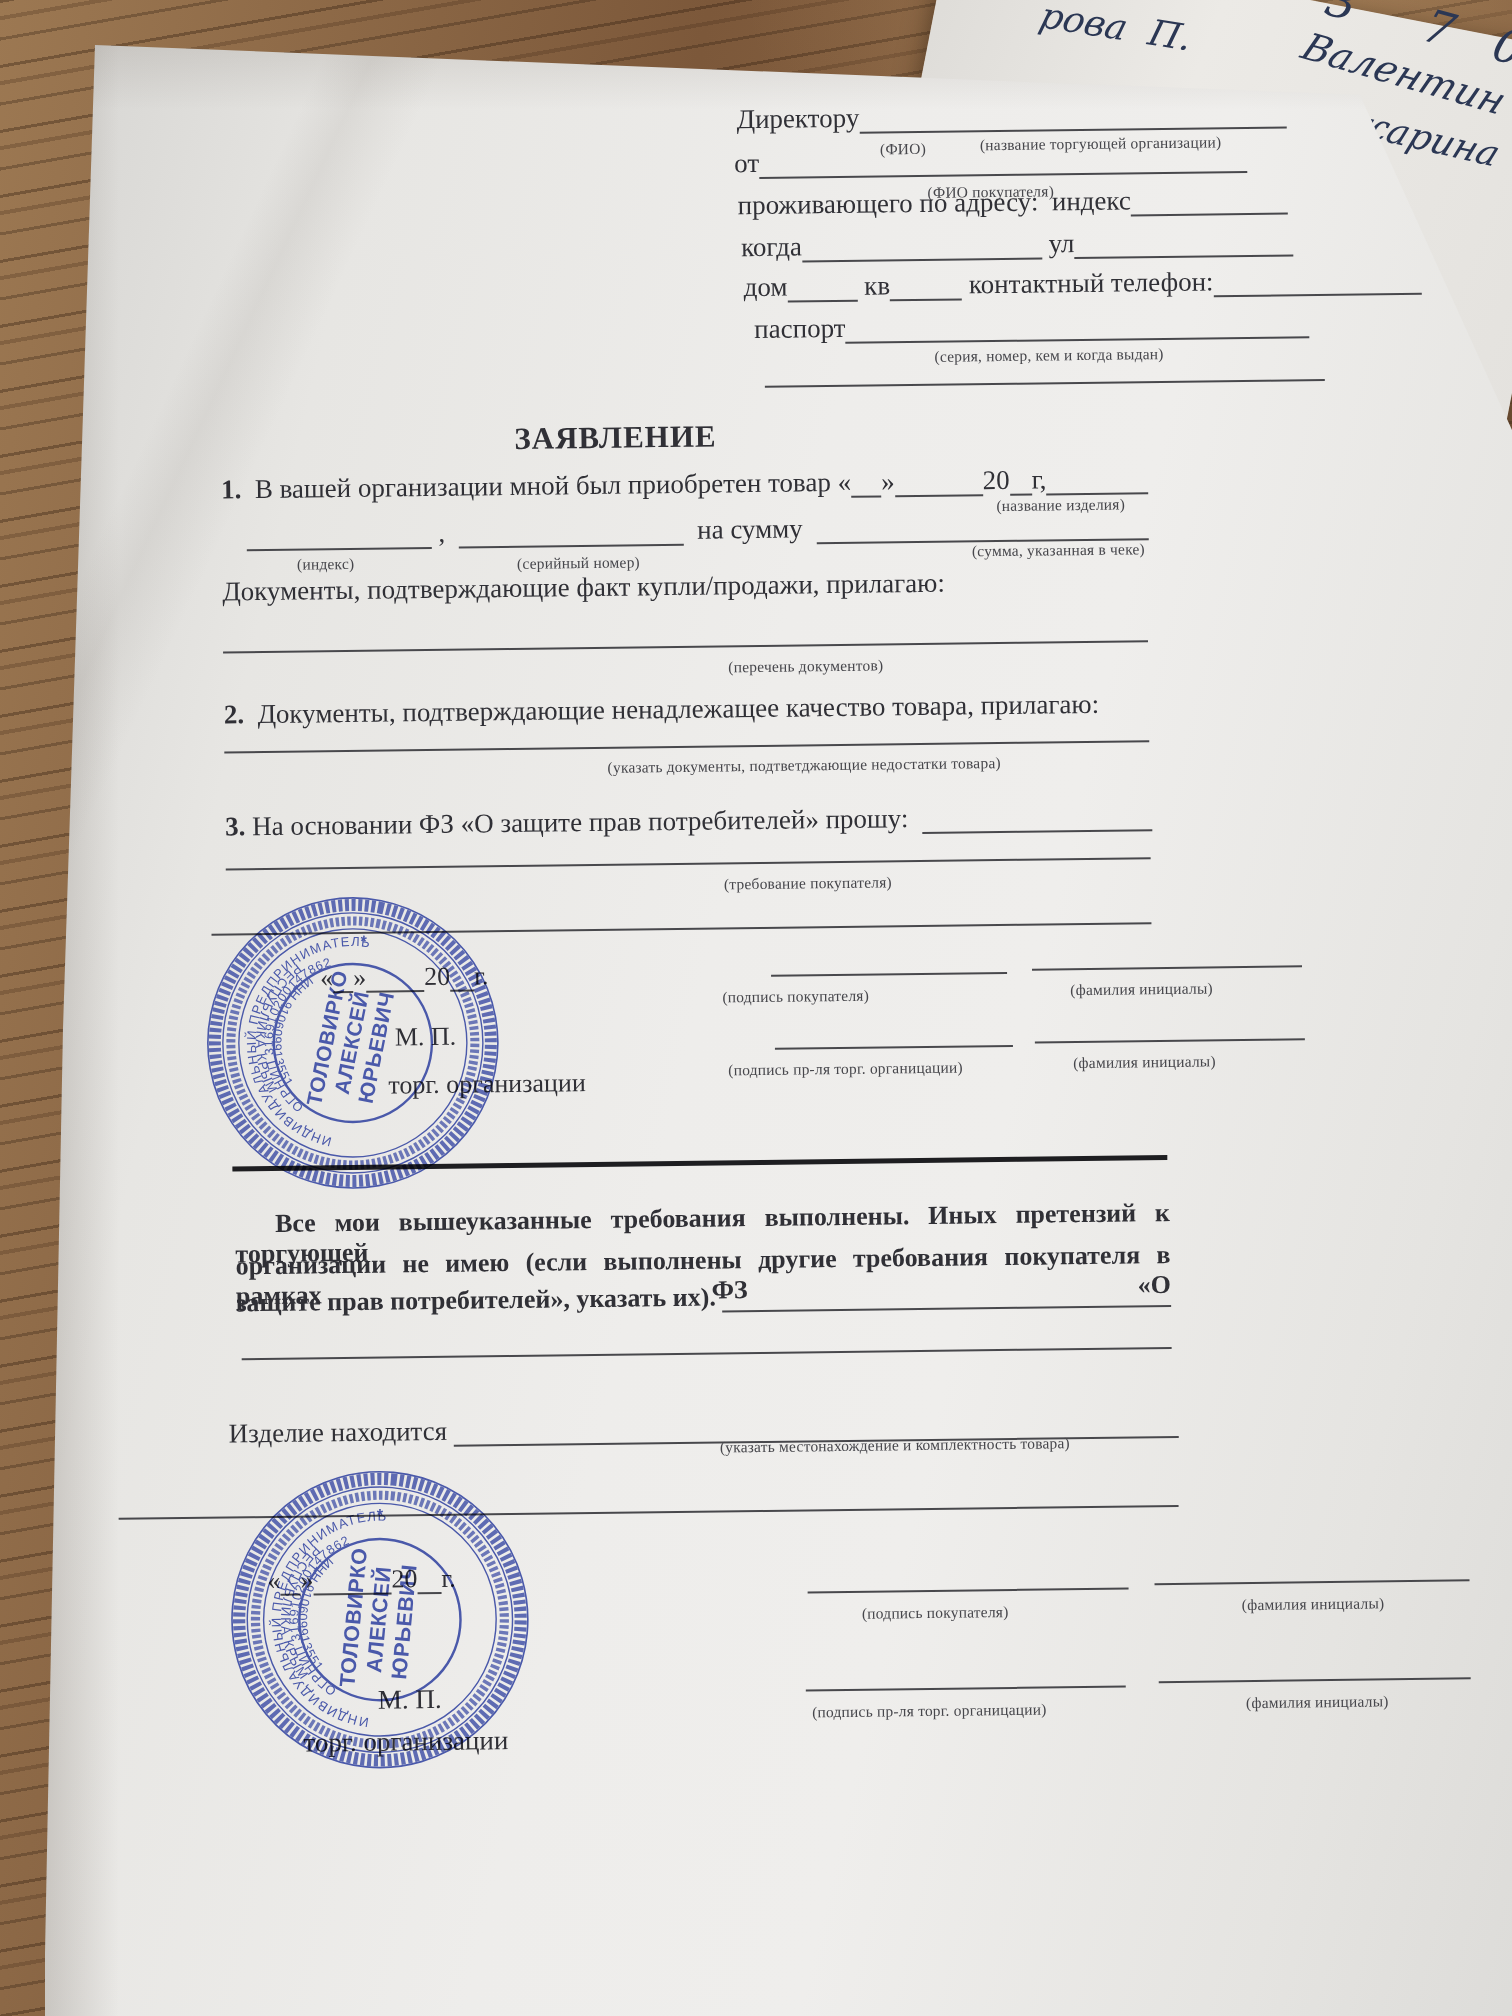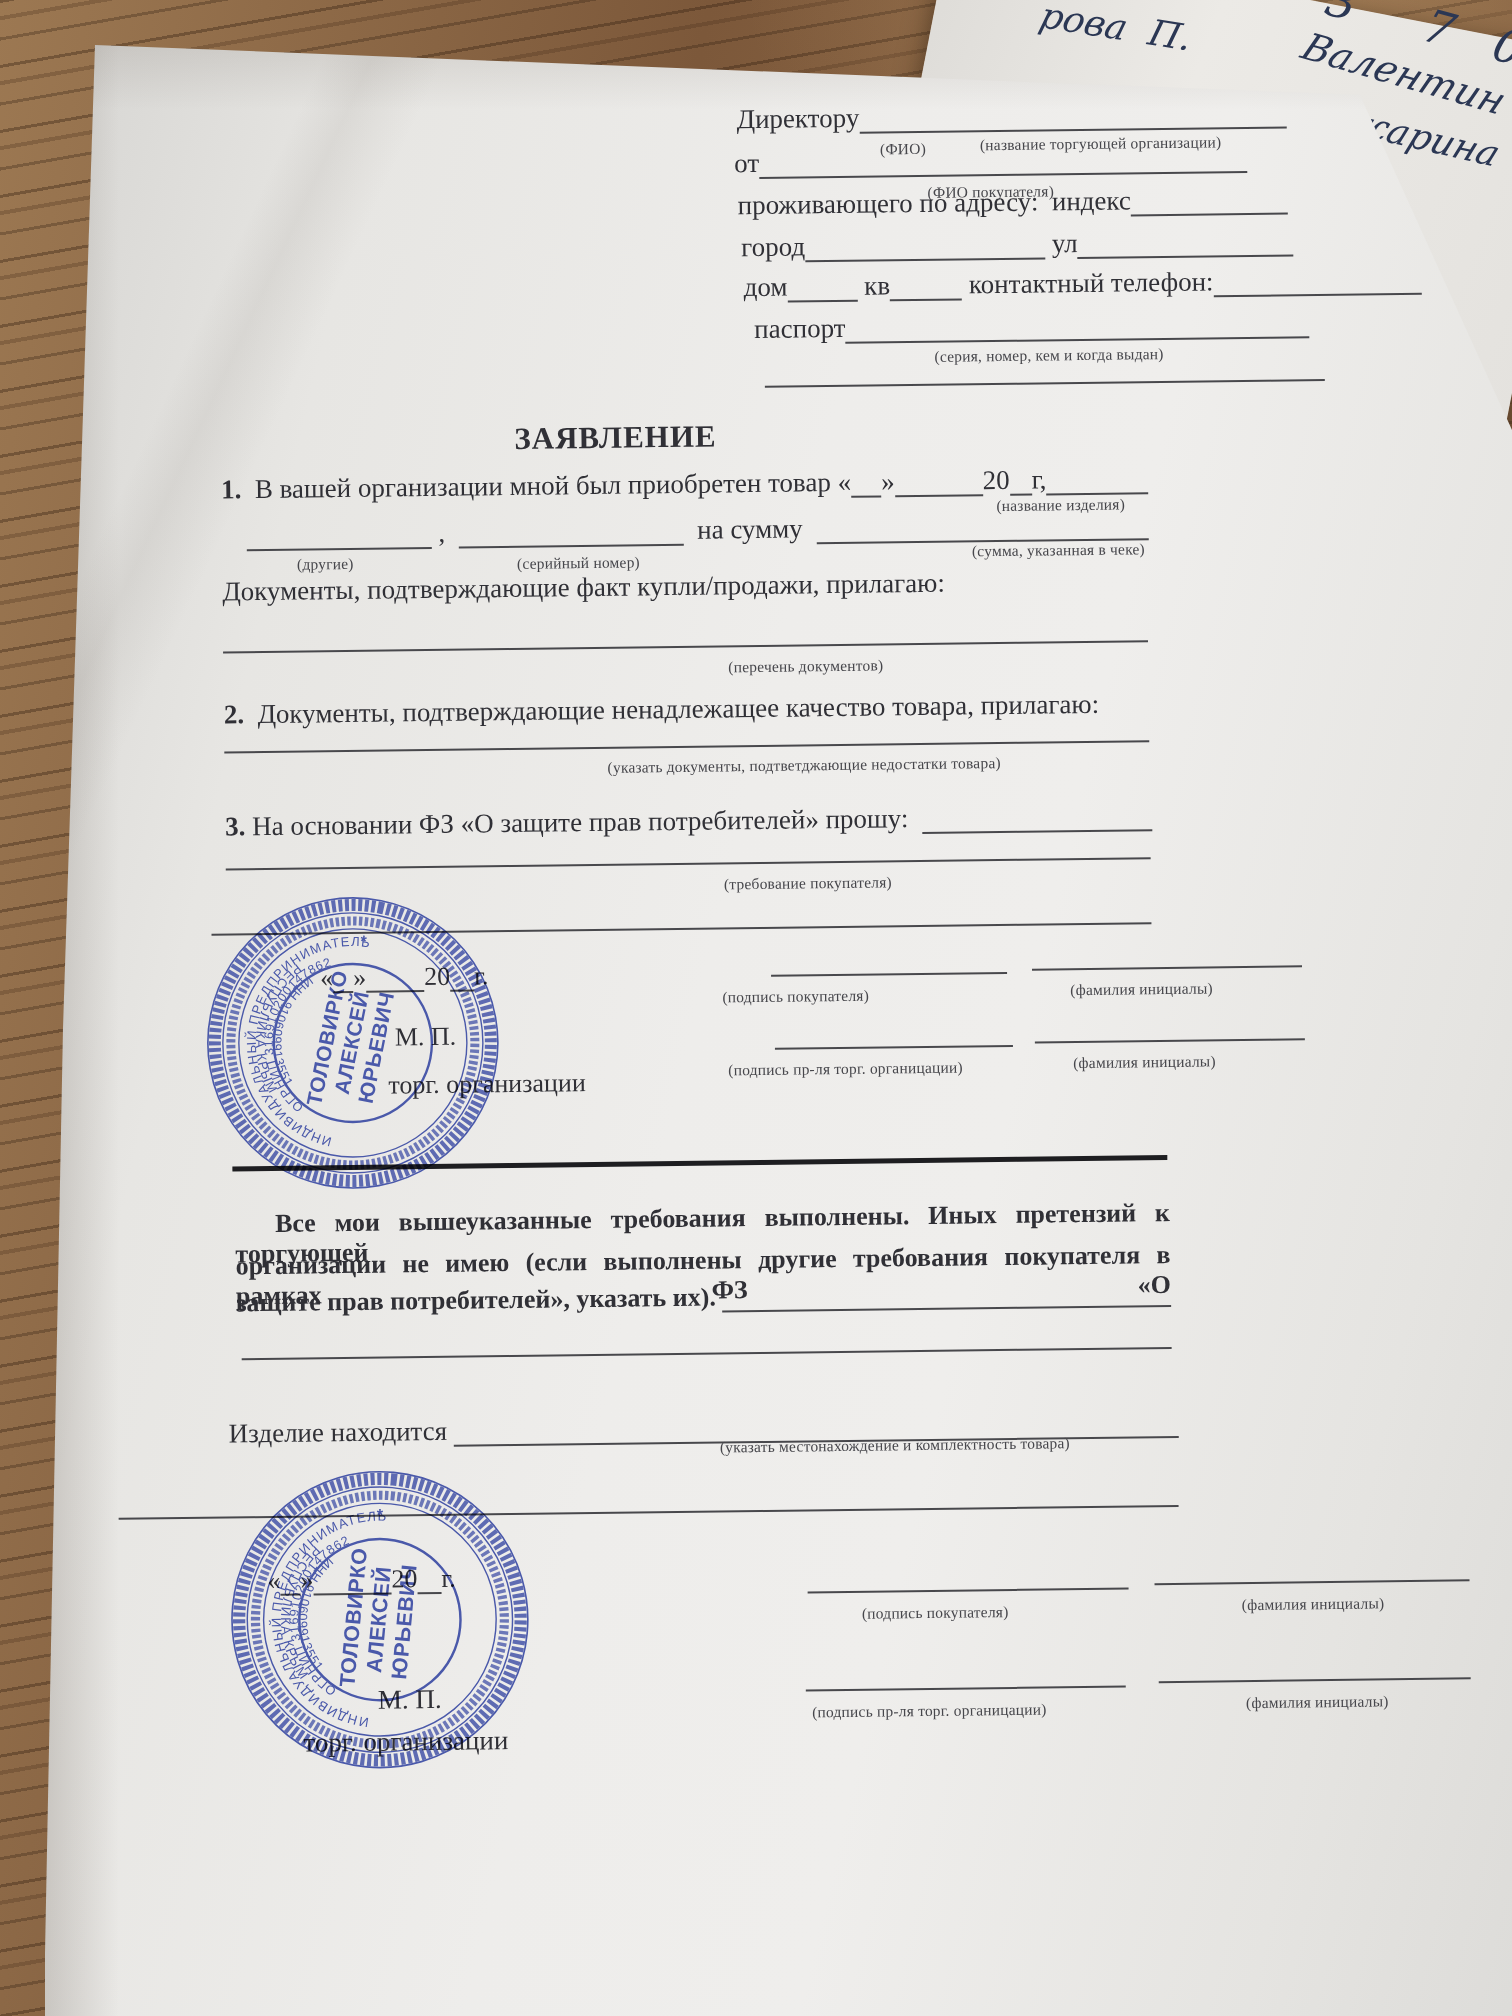--- a/index.html
+++ b/index.html
@@ -91,21 +91,21 @@
         <span class="ul" style="flex:1;"></span>
       </div>
       <span class="cap" style="left:935px;top:186px;">(ФИО покупателя)</span>
 
       <div class="frow" style="left:745px;top:190px;width:550px;">
         <span>проживающего по адресу:  индекс</span>
         <span class="ul" style="flex:1;"></span>
       </div>
 
       <div class="frow" style="left:748px;top:232px;width:552px;">
-        <span>город</span>
+        <span>когда</span>
         <span class="ul" style="width:240px;"></span>
         <span> </span>
         <span>ул</span>
         <span class="ul" style="flex:1;"></span>
       </div>
 
       <div class="frow" style="left:750px;top:272px;width:678px;">
         <span>дом</span>
         <span class="ul" style="width:70px;"></span>
         <span> </span>
@@ -144,21 +144,21 @@
         <span class="ul" style="width:185px;"></span>
         <span> </span>
         <span>,</span>
         <span>  </span>
         <span class="ul" style="width:225px;"></span>
         <span>  </span>
         <span>на сумму</span>
         <span>  </span>
         <span class="ul" style="flex:1;"></span>
       </div>
-      <span class="cap" style="left:300px;top:550px;">(другие)</span>
+      <span class="cap" style="left:300px;top:550px;">(индекс)</span>
       <span class="cap" style="left:520px;top:552px;">(серийный номер)</span>
       <span class="cap" style="left:975px;top:545px;">(сумма, указанная в чеке)</span>
 
       <div class="ft" style="left:225px;top:570px;">Документы, подтверждающие факт купли/продажи, прилагаю:</div>
 
       <div class="hl" style="left:225px;top:645px;width:925px;"></div>
       <span class="cap" style="left:730px;top:658px;">(перечень документов)</span>
 
       <div class="frow" style="left:225px;top:693px;">
         <span class="bb">2.</span>

